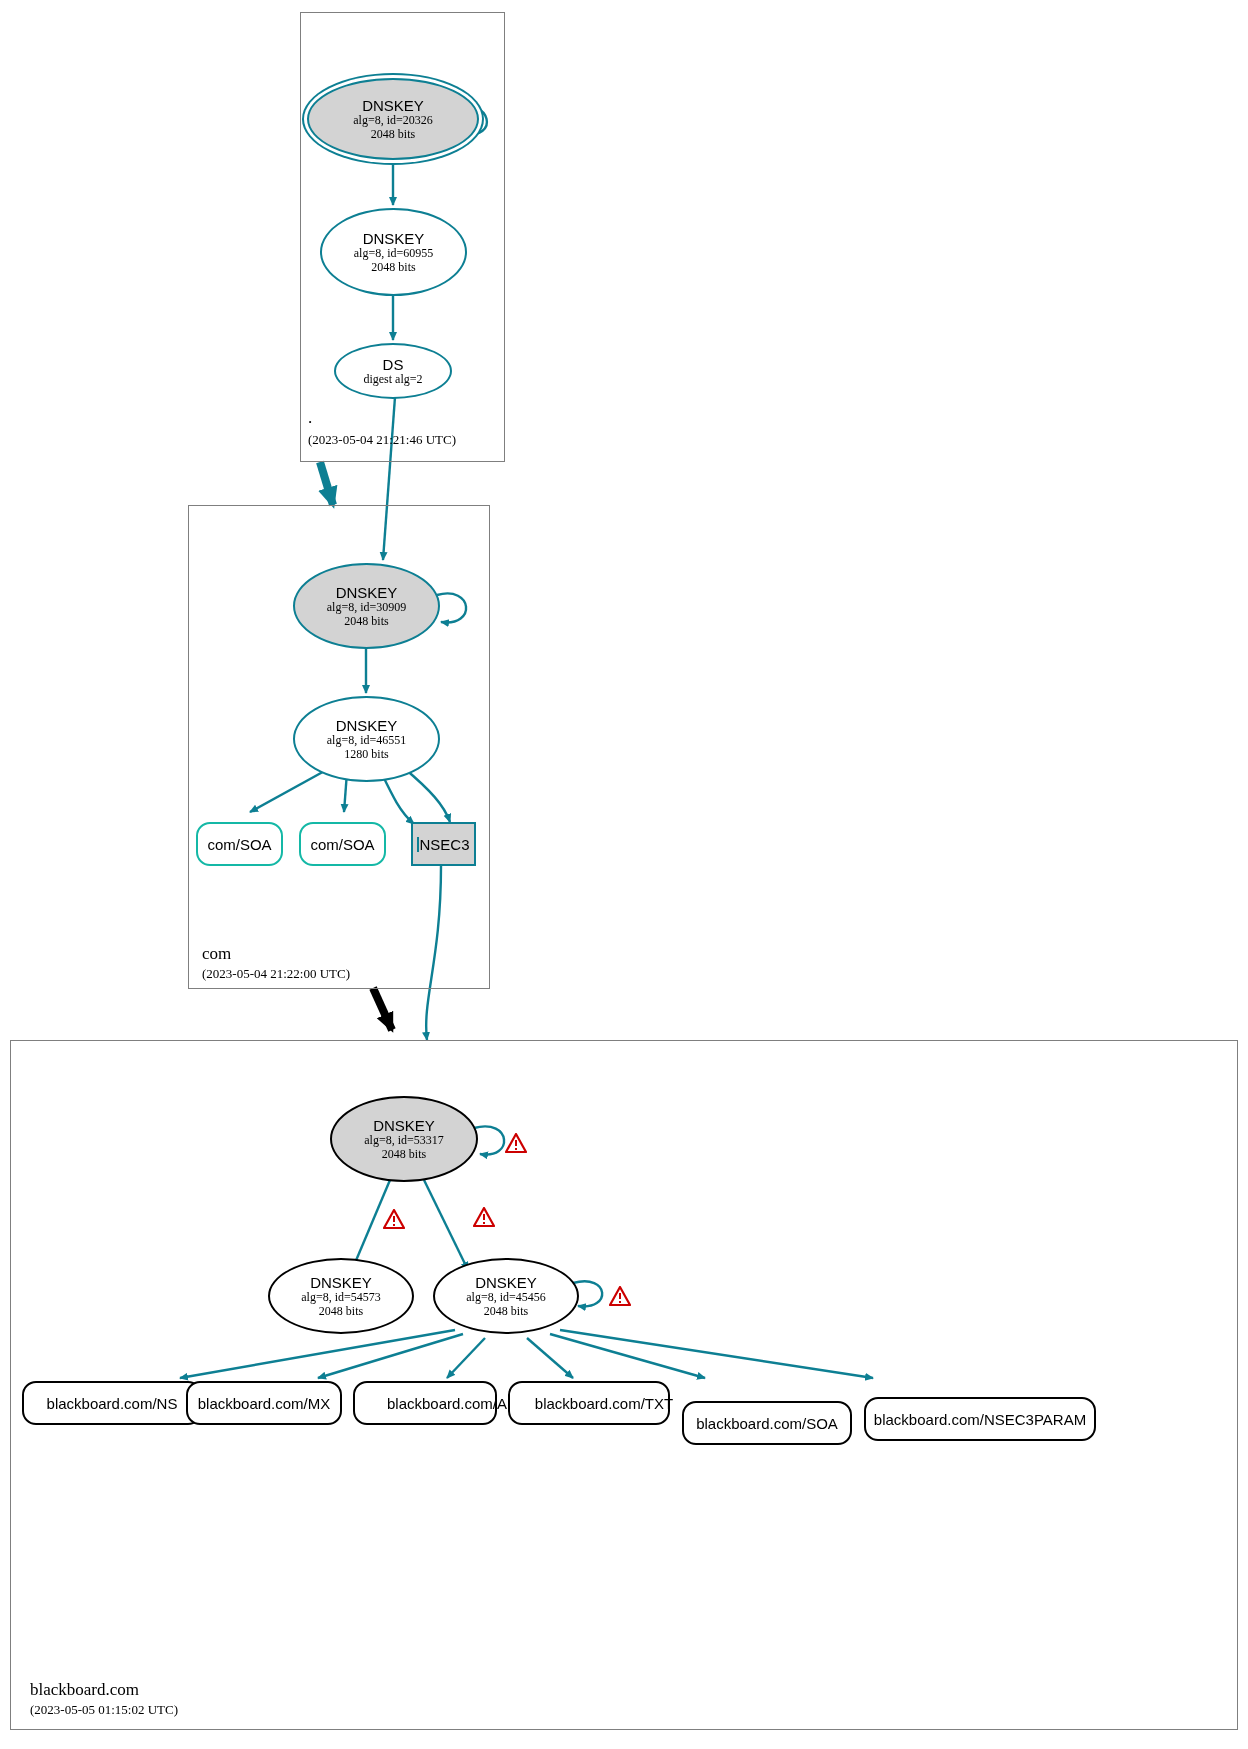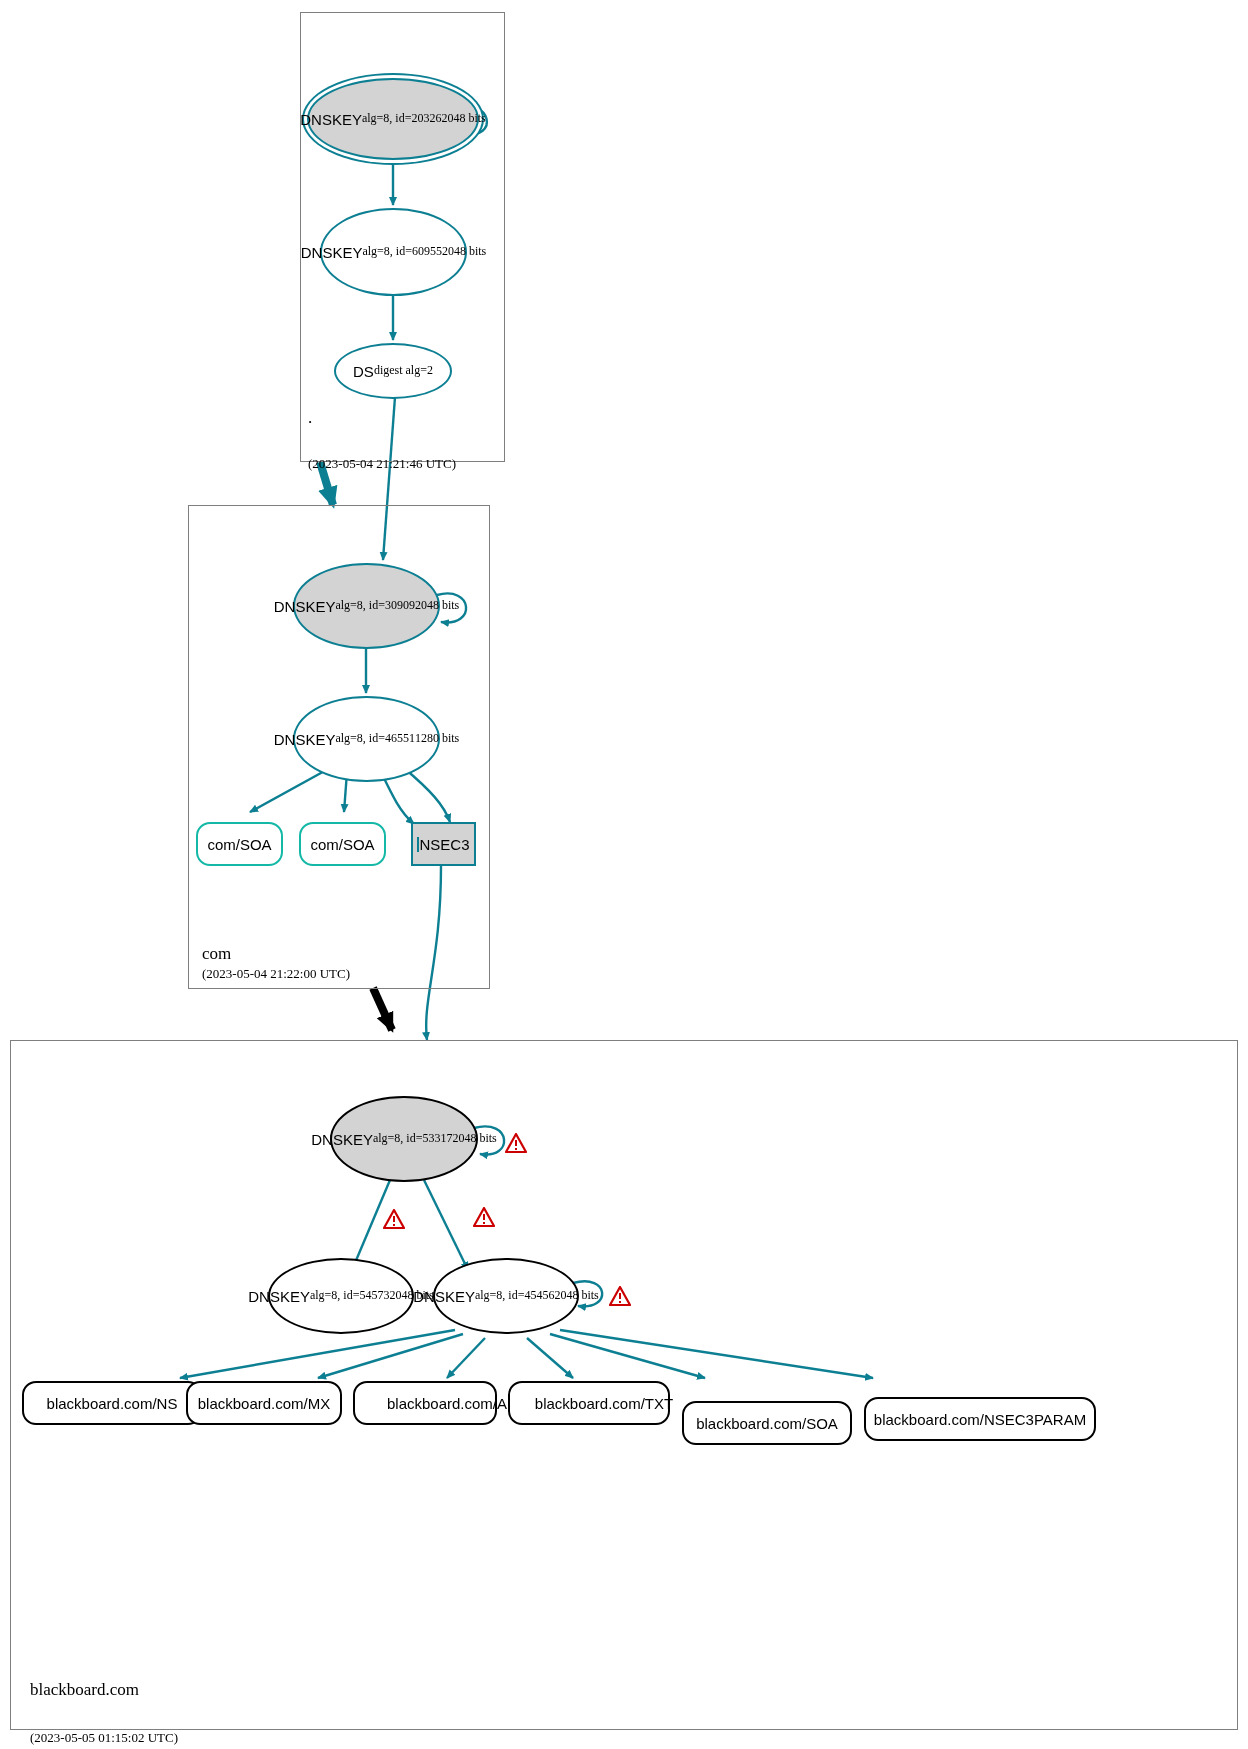--- a/index.html
+++ b/index.html
@@ -4,21 +4,21 @@
 <style>
   html,body{margin:0;padding:0;background:#ffffff;}
   body{width:1248px;height:1749px;position:relative;
        font-family:"Liberation Serif",serif;overflow:hidden;}
   #canvas{position:absolute;left:0;top:0;width:1248px;height:1749px;}
   .zonebox{position:absolute;border:1px solid #7f7f7f;background:transparent;box-sizing:border-box;}
   .zonelabel{position:absolute;font-family:"Liberation Serif",serif;color:#000;white-space:nowrap;}
   .zonename{font-size:17px;}
   .zonetime{font-size:13px;}
 
-  .node{position:absolute;display:flex;flex-direction:row;
+  .node{position:absolute;display:flex;flex-direction:column;
         align-items:center;justify-content:center;text-align:center;
         box-sizing:border-box;white-space:nowrap;}
 
   
   .ellipse{border-radius:50%;background:#ffffff;border:2px solid #0d7f93;}
   .ellipse.secure{background:#d3d3d3;}
   .ellipse.black{border-color:#000000;}
   .ellipse.dbl{box-shadow:0 0 0 3px #ffffff, 0 0 0 5px #0d7f93;}
 
   .n-title{font-family:"Liberation Sans",sans-serif;font-size:15px;line-height:17px;color:#000;}
@@ -125,29 +125,29 @@
   <g>
     <path d="M550,1334 L705,1378" fill="none" stroke="#0d7f93" stroke-width="2.4" marker-end="url(#ah)"></path>
   </g>
   <g>
     <path d="M560,1330 L873,1378" fill="none" stroke="#0d7f93" stroke-width="2.4" marker-end="url(#ah)"></path>
   </g>
 </svg>
 
 <div class="zonebox" style="left:300px;top:12px;width:205px;height:450px;"></div>
 <div class="zonelabel zonename" style="left:308px;top:408px;">.</div>
-<div class="zonelabel zonetime" style="left:308px;top:432px;margin-top:24px;">(2023-05-04 21:21:46 UTC)</div>
+<div class="zonelabel zonetime" style="left:308px;top:432px;">(2023-05-04 21:21:46 UTC)</div>
 
 <div class="zonebox" style="left:188px;top:505px;width:302px;height:484px;"></div>
 <div class="zonelabel zonename" style="left:202px;top:944px;">com</div>
 <div class="zonelabel zonetime" style="left:202px;top:966px;">(2023-05-04 21:22:00 UTC)</div>
 
 <div class="zonebox" style="left:10px;top:1040px;width:1228px;height:690px;"></div>
 <div class="zonelabel zonename" style="left:30px;top:1680px;">blackboard.com</div>
-<div class="zonelabel zonetime" style="left:30px;top:1702px;margin-top:28px;">(2023-05-05 01:15:02 UTC)</div>
+<div class="zonelabel zonetime" style="left:30px;top:1702px;">(2023-05-05 01:15:02 UTC)</div>
 
 <div class="node ellipse secure dbl" style="left:307px;top:78px;width:172px;height:82px;">
   <div class="n-title">DNSKEY</div>
   <div class="n-sub">alg=8, id=20326</div>
   <div class="n-sub">2048 bits</div>
 </div>
 
 <div class="node ellipse" style="left:320px;top:208px;width:147px;height:88px;">
   <div class="n-title">DNSKEY</div>
   <div class="n-sub">alg=8, id=60955</div>

